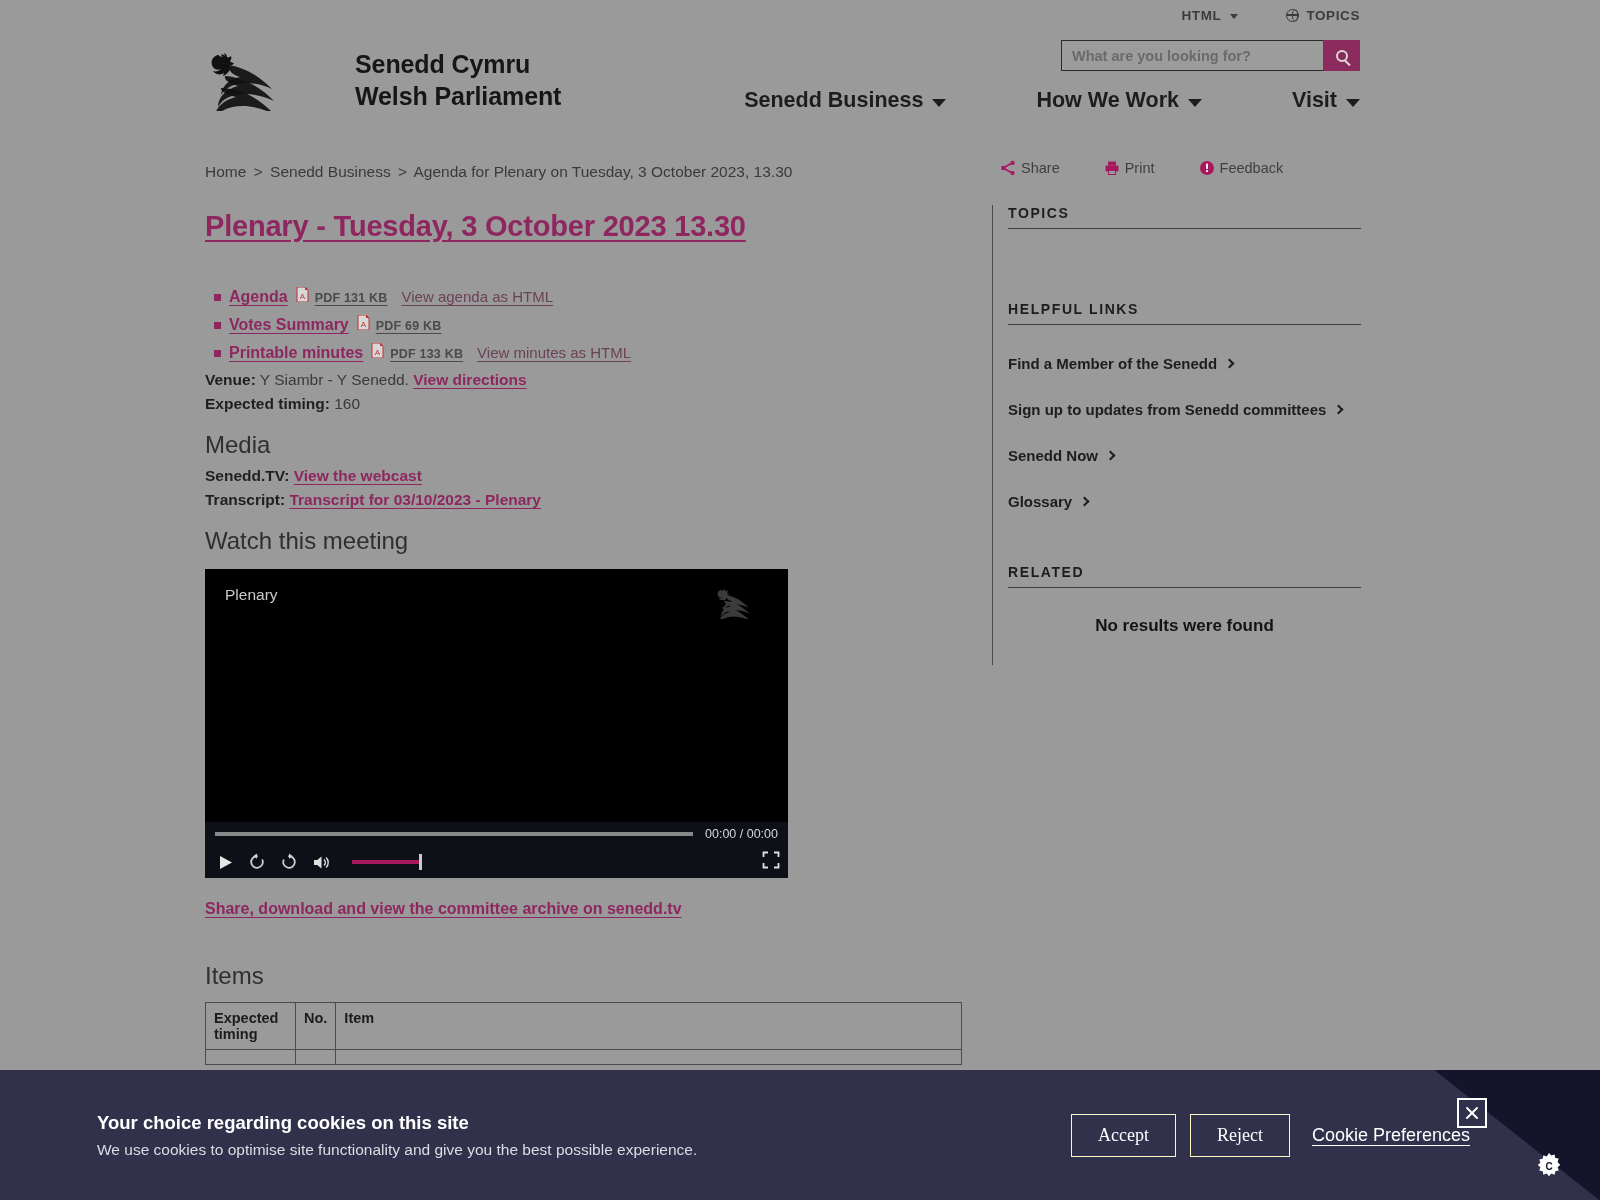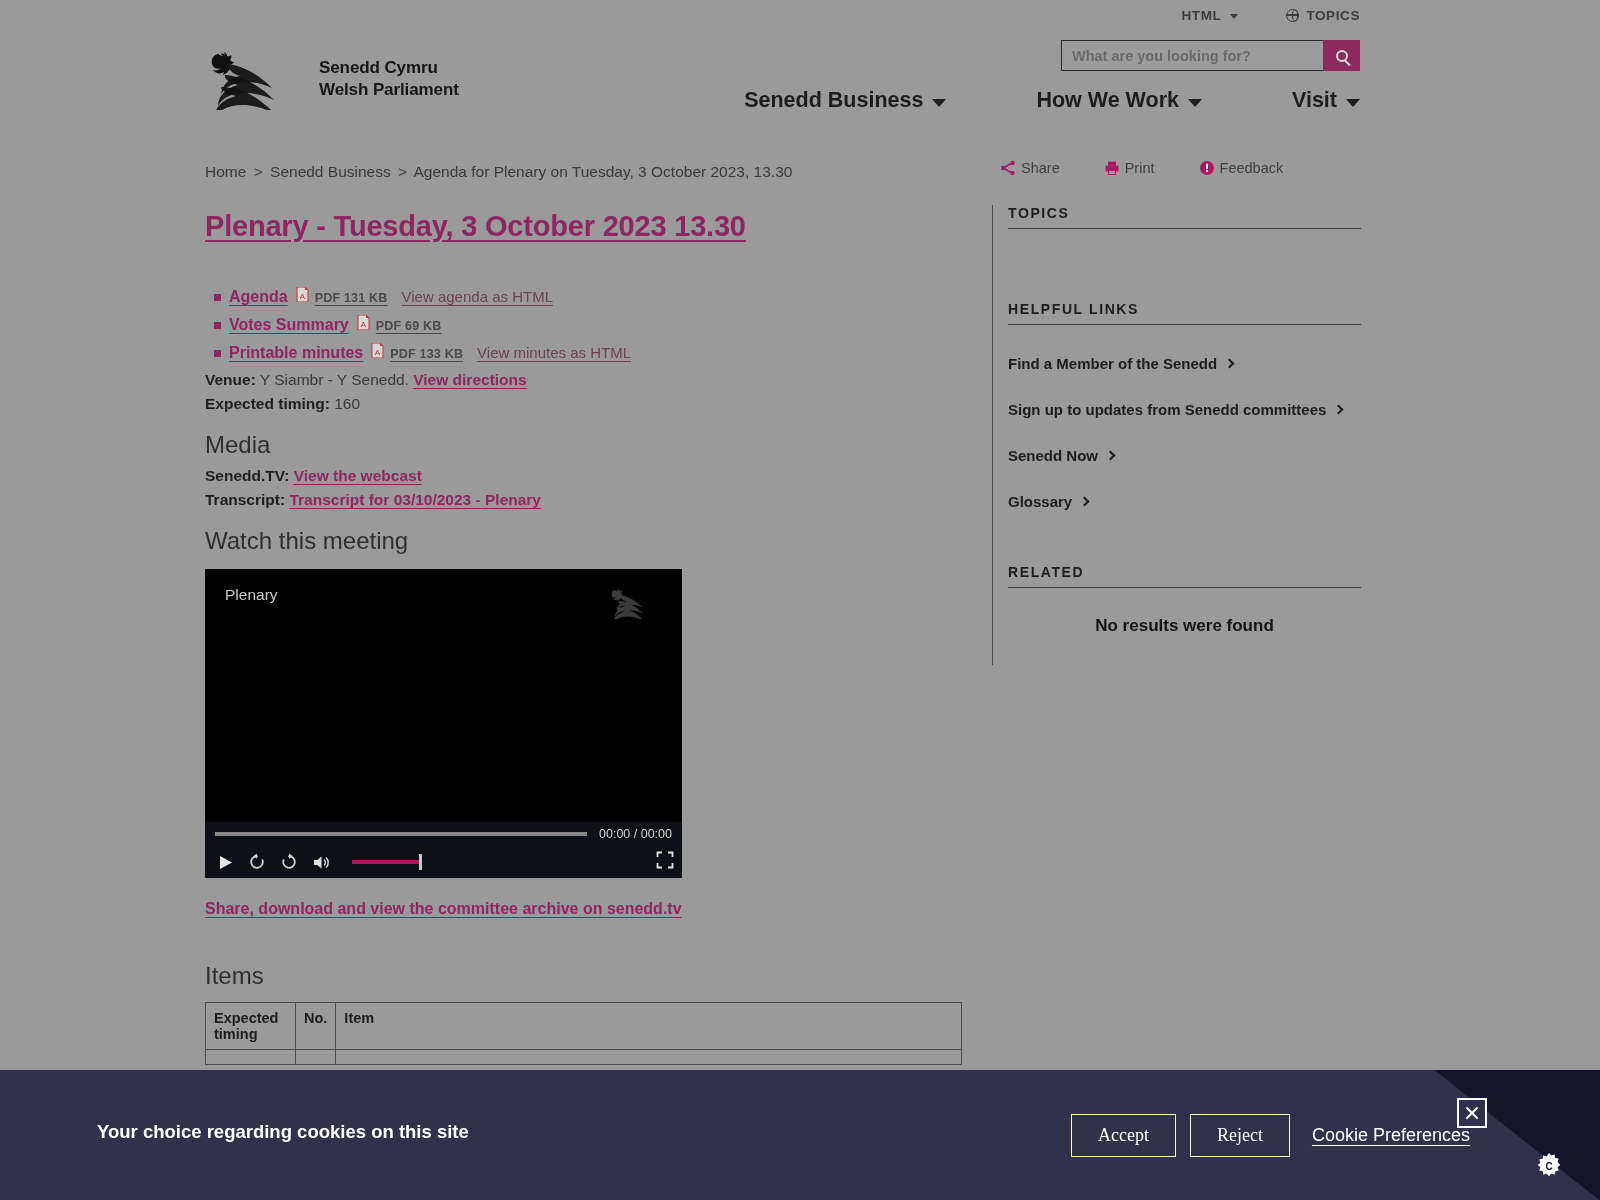--- a/index.html
+++ b/index.html
@@ -85,23 +85,24 @@
     width: 7px; height: 2px; background: #d8d8d8;
     transform: rotate(45deg);
   }
 
   
   .logo-block {
     position: absolute; left: 205px; top: 48px;
     display: flex; align-items: center; gap: 14px;
   }
   .logo-text {
-    font-size: 17px; line-height: 1.29;
+    font-size: 25px; line-height: 1.29;
     font-weight: 700; color: #161616;
     letter-spacing: -0.1px;
+    margin-left: 36px;
   }
 
   
   .mainnav {
     position: absolute; top: 88px; right: 240px;
     display: flex; align-items: center; gap: 90px;
   }
   .mainnav-item {
     display: flex; align-items: center; gap: 9px;
     font-size: 21.5px; font-weight: 700; color: #1d1d1d;
@@ -176,21 +177,21 @@
     text-underline-offset: 3px; cursor: pointer;
   }
   h2.sec {
     font-size: 24px; font-weight: 400; color: #2f2f2f;
     margin: 18px 0 8px 0;
   }
 
   
   .video {
     margin-top: 14px;
-    width: 477px; height: 309px;
+    width: 583px; height: 309px;
     background: #000; position: relative;
     overflow: hidden;
   }
   .video-label {
     position: absolute; left: 20px; top: 17px;
     color: #c9c9c9; font-size: 15.5px;
   }
   .video-watermark { position: absolute; right: 22px; top: 18px; opacity: .42; }
   .vcontrols {
     position: absolute; left: 0; right: 0; bottom: 0;
@@ -586,20 +587,21 @@
       <div class="side-h">RELATED</div>
       <div class="no-results">No results were found</div>
     </div>
   </aside>
 
   <div class="cookie">
     <div class="cookie-corner"></div>
 
     <div class="cookie-text">
       <div class="cookie-title">Your choice regarding cookies on this site</div>
+      <div class="cookie-sub">We use cookies to optimise site functionality and give you the best possible experience.</div>
     </div>
 
     <div class="cookie-actions">
       <button class="cbtn">Accept</button>
       <button class="cbtn">Reject</button>
       <span class="cpref">Cookie Preferences</span>
     </div>
 
     <div class="cclose">
       <svg width="18" height="18" viewBox="0 0 18 18">

